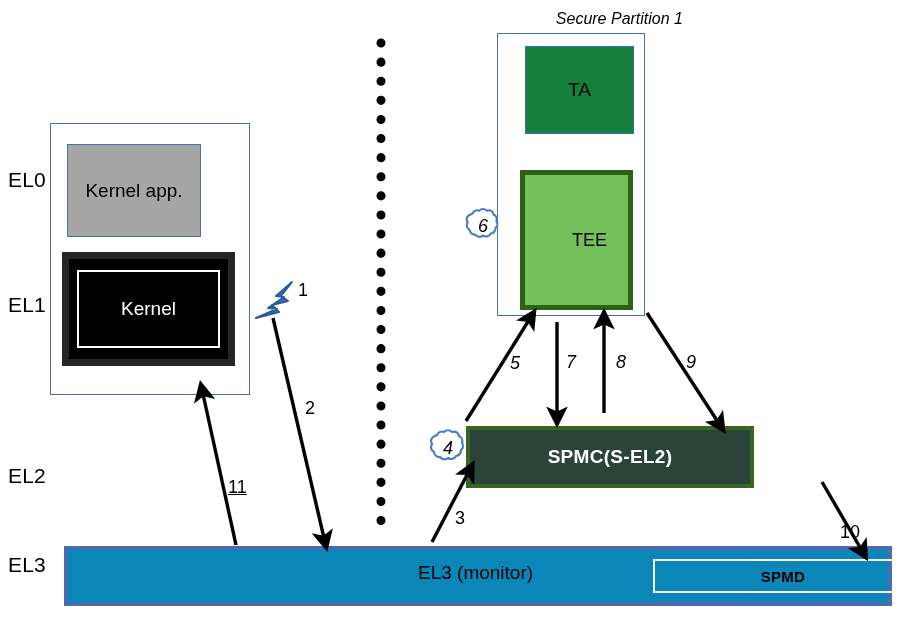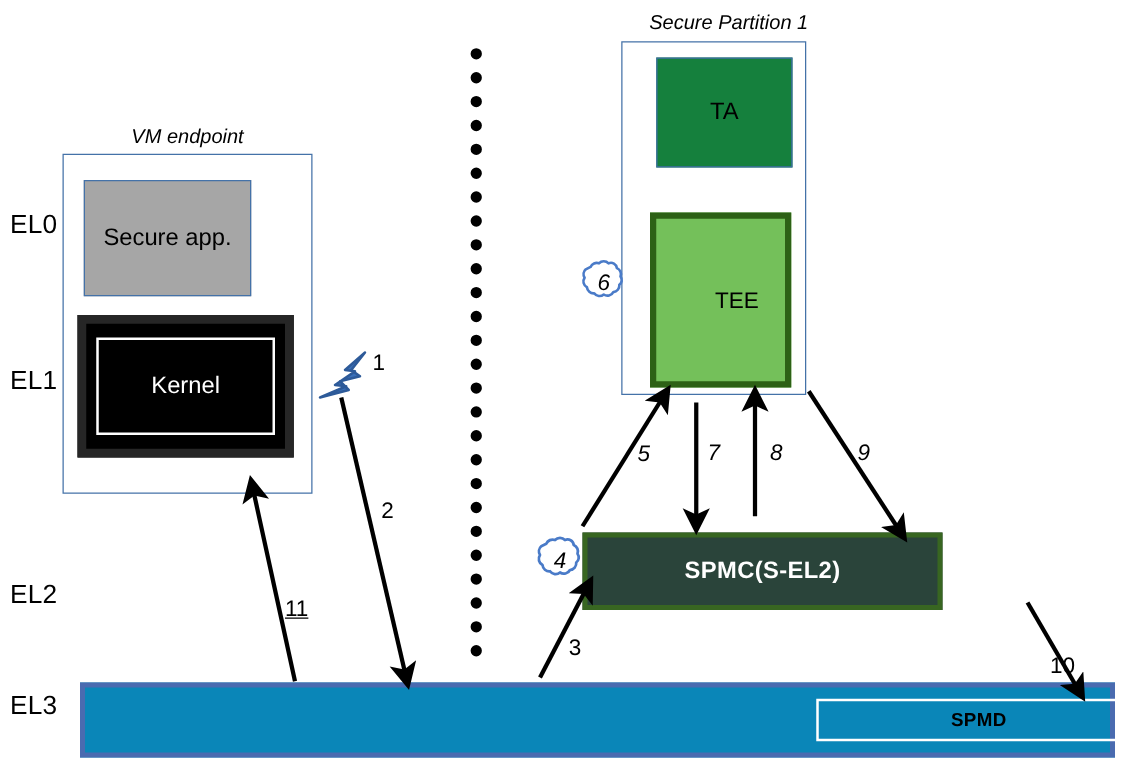--- a/index.html
+++ b/index.html
@@ -27,21 +27,21 @@
     letter-spacing: 0.2px;
     white-space: nowrap;
   }
 
   
   .panel-title {
     font-size: 16px;
     font-style: italic;
     color: #000000;
     white-space: nowrap;
-    text-align: center;
+    text-align: right;
   }
 
   
   .vm-box {
     border: 1.5px solid #4472a8;
     background: #ffffff;
     box-sizing: border-box;
   }
   .sp-box {
     border: 1.5px solid #4472a8;
@@ -156,27 +156,26 @@
 </head>
 <body>
 
 <div id="canvas">
 
   <div class="abs el-label" style="left:8px; top:168px;">EL0</div>
   <div class="abs el-label" style="left:8px; top:293px;">EL1</div>
   <div class="abs el-label" style="left:8px; top:464px;">EL2</div>
   <div class="abs el-label" style="left:8px; top:553px;">EL3</div>
 
-  <div class="abs panel-title" style="left:50px; top:101px; width:200px;">VM endpoint</div>
 
   <div class="abs vm-box" style="left:50px; top:123px; width:200px; height:272px;">
   </div>
 
   <div class="abs client-app" style="left:67px; top:144px; width:134px; height:93px;">
-    <span>Secure app.</span>
+    <span>Kernel app.</span>
   </div>
 
   <div class="abs kernel-outer" style="left:62px; top:252px; width:173px; height:114px;">
     <div class="kernel-inner">
       <span>Kernel</span>
     </div>
   </div>
 
   <div class="abs panel-title" style="left:483px; top:10px; width:200px;">Secure Partition 1</div>
 
@@ -190,20 +189,21 @@
   <div class="abs tee-box" style="left:520px; top:170px; width:113px; height:140px;">
     <span>TEE</span>
   </div>
 
   <div class="abs spmc-box" style="left:466px; top:426px; width:288px; height:62px;">
     <span>SPMC(S-EL2)</span>
   </div>
 
   <div class="abs el3-bar" style="left:64px; top:546px; width:828px; height:60px;">
   </div>
+  <div class="abs el3-text" style="left:418px; top:562px;">EL3 (monitor)</div>
   <div class="abs spmd-box" style="left:653px; top:559px; width:260px; height:34px;">
     <span>SPMD</span>
   </div>
 
   <div class="abs" style="left:424px; top:424px; width:48px; height:48px;">
     <svg width="48" height="48" viewBox="0 0 48 48">
       <path d="M13,11 a5.5,5.5 0 0 1 7,-3 a5.5,5.5 0 0 1 8,0 a5,5 0 0 1 7,4
                a5.5,5.5 0 0 1 3,7 a5,5 0 0 1 -1,7 a5.5,5.5 0 0 1 -5,6
                a5.5,5.5 0 0 1 -8,2 a5.5,5.5 0 0 1 -8,-1 a5.5,5.5 0 0 1 -6,-5
                a5.5,5.5 0 0 1 -2,-8 a5.5,5.5 0 0 1 1,-7 Z" fill="#ffffff" stroke="#4a7bc8" stroke-width="2.2" stroke-linejoin="round"></path>

